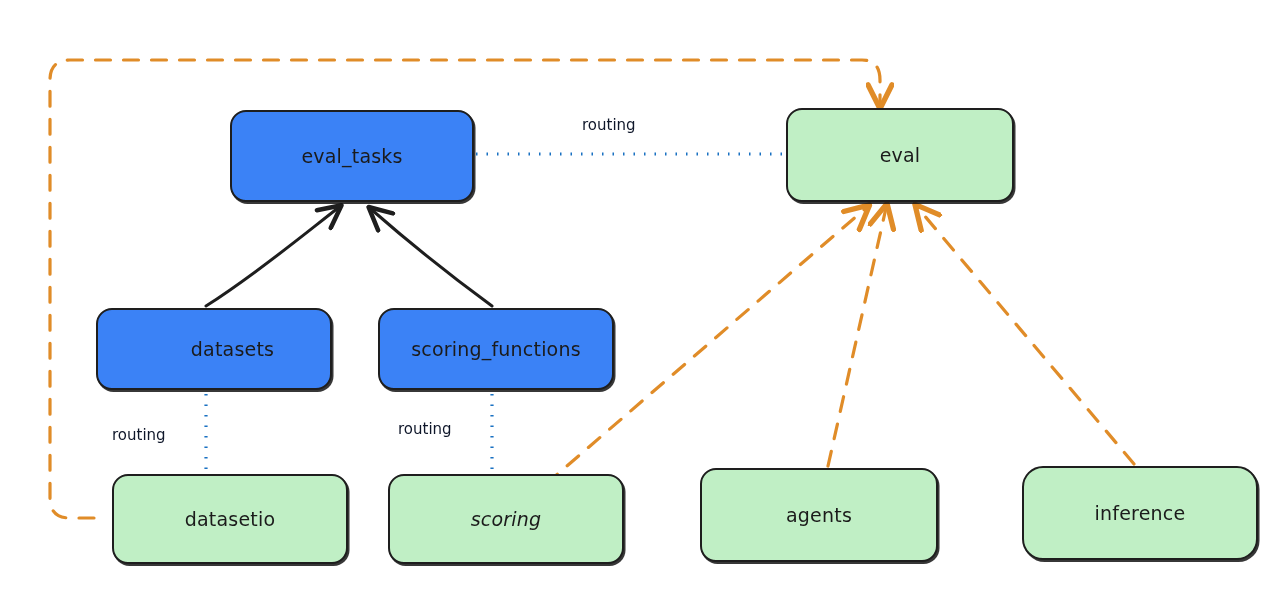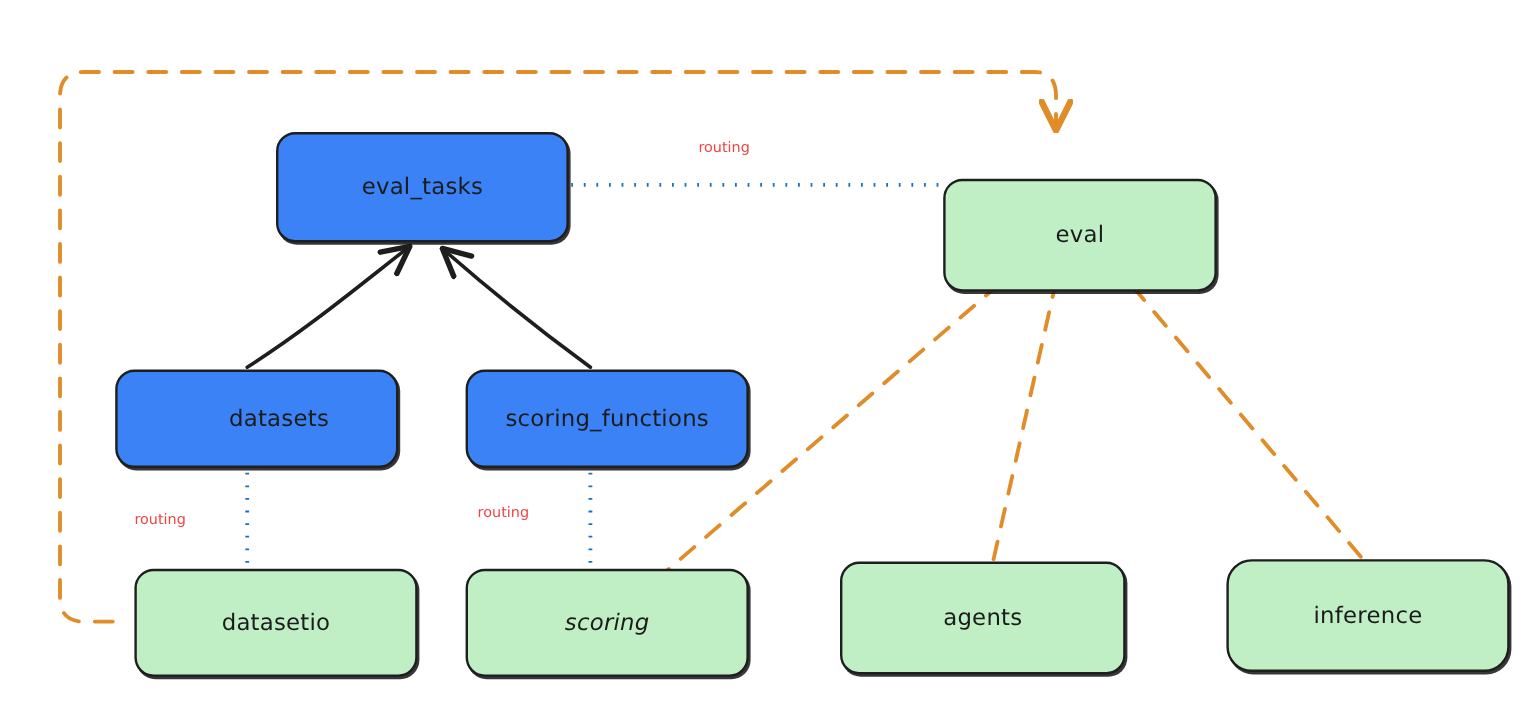--- a/index.html
+++ b/index.html
@@ -40,22 +40,22 @@
     text-align: center;
     z-index: 3;
     box-shadow: 1.5px 2px 0 0 rgba(20,20,20,0.85);
   }
   .node.blue  { background: #3b82f6; }
   .node.green { background: #c0efc5; }
 
   .edge-label {
     position: absolute;
     font-family: "DejaVu Sans", sans-serif;
-    font-size: 12px;
-    color: #ef4444;
+    font-size: 15px;
+    color: #0f172a;
     white-space: nowrap;
     z-index: 4;
   }
 </style>
 </head>
 <body>
 
 <div id="canvas">
 
   <svg id="edges" viewBox="0 0 1280 596" xmlns="http://www.w3.org/2000/svg">
@@ -84,29 +84,29 @@
 
     <path d="M 828 466 L 886 208" fill="none" stroke="#e08c28" stroke-width="3.2" stroke-linecap="round" stroke-dasharray="15 13" marker-end="url(#arrow-orange)"></path>
 
     <path d="M 1134 464 L 918 208" fill="none" stroke="#e08c28" stroke-width="3.2" stroke-linecap="round" stroke-dasharray="15 13" marker-end="url(#arrow-orange)"></path>
   </svg>
 
   <div class="node blue" style="left:230px; top:110px; width:244px; height:92px;">
     <span>eval_tasks</span>
   </div>
 
-  <div class="node green" style="left:786px; top:108px; width:228px; height:94px;margin-top:41px;">
+  <div class="node green" style="left:786px; top:108px; width:228px; height:94px;">
     <span>eval</span>
   </div>
 
   <div class="node blue" style="left:96px; top:308px; width:236px; height:82px;padding-left:37px;">
     <span>datasets</span>
   </div>
 
-  <div class="node blue" style="left:388px; top:308px; width:236px; height:82px;">
+  <div class="node blue" style="left:378px; top:308px; width:236px; height:82px;">
     <span>scoring_functions</span>
   </div>
 
   <div class="node green" style="left:96px; top:474px; width:236px; height:90px;margin-left:16px;">
     <span>datasetio</span>
   </div>
 
   <div class="node green" style="left:388px; top:474px; width:236px; height:90px;font-style:italic;">
     <span>scoring</span>
   </div>

